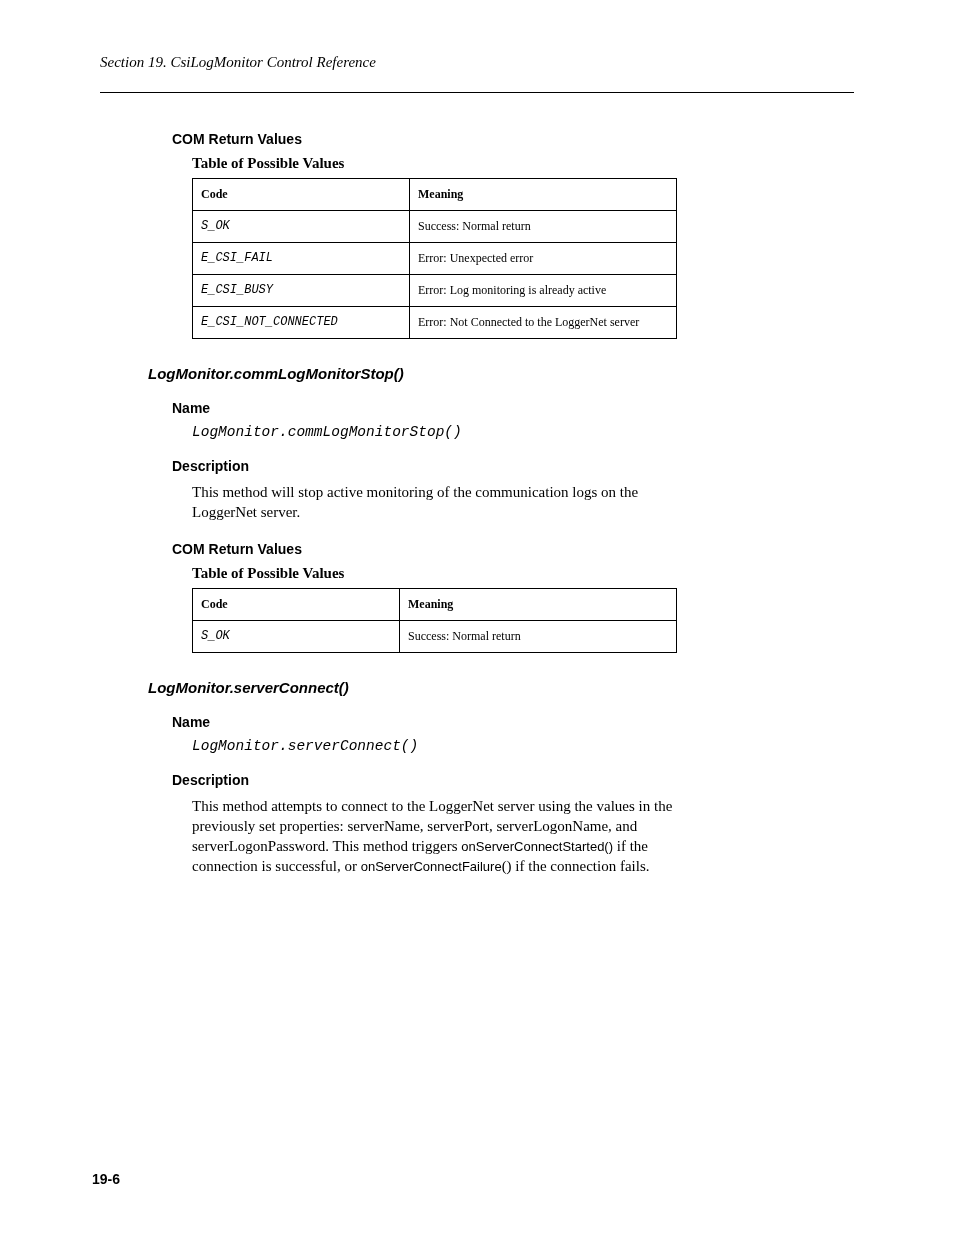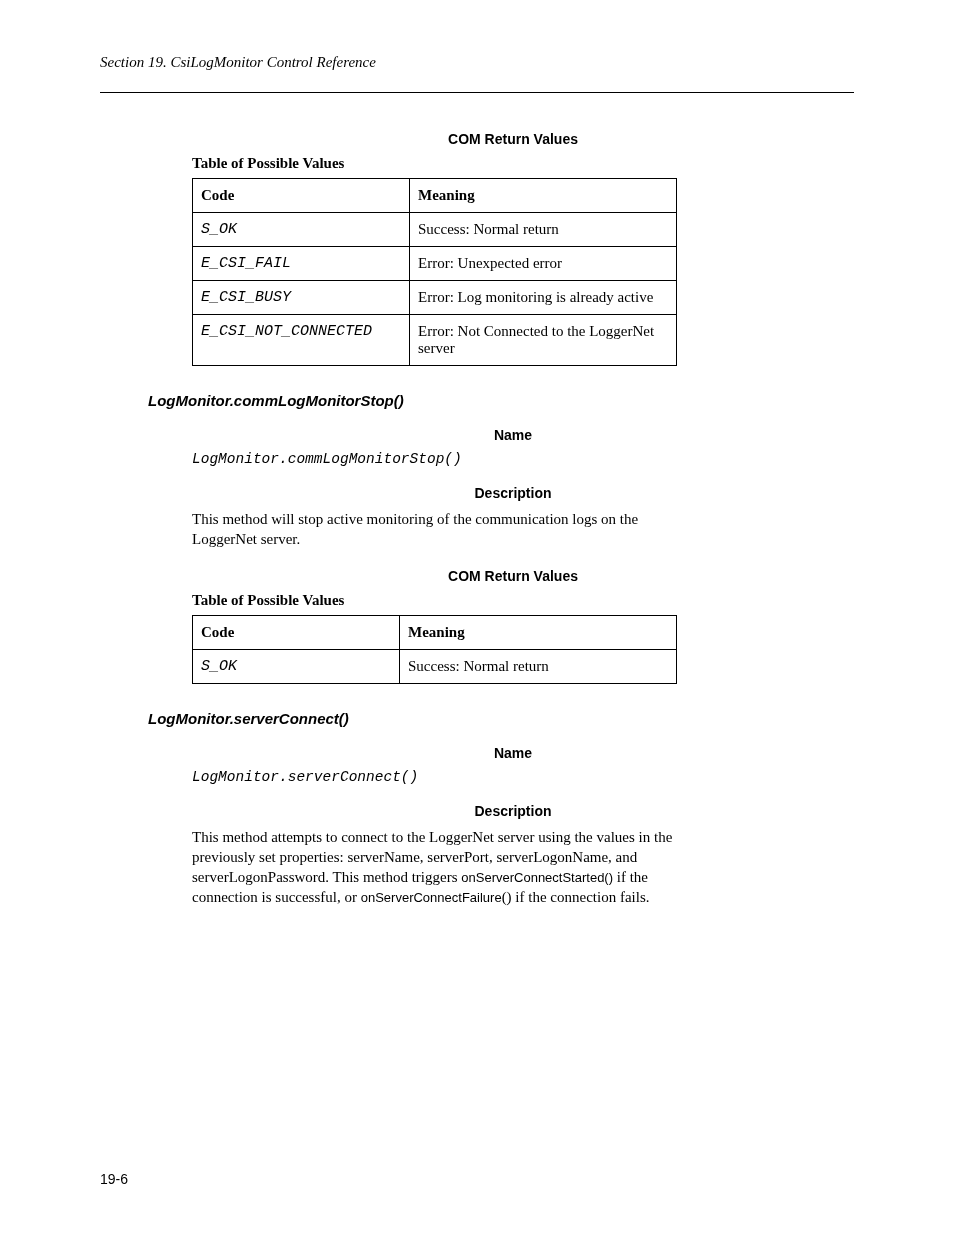--- a/index.html
+++ b/index.html
@@ -23,21 +23,20 @@
     border-bottom: 1px solid #000;
     padding-bottom: 21px;
     margin-bottom: 38px;
   }
   .h-sub {
     font-family: Arial, Helvetica, sans-serif;
     font-weight: bold;
     font-size: 14px;
     margin-top: 18px;
     margin-bottom: 8px;
-    text-align: center;
   }
   .h-method {
     font-family: Arial, Helvetica, sans-serif;
     font-weight: bold;
     font-style: italic;
     font-size: 15px;
     margin-top: 26px;
     margin-bottom: 10px;
   }
   .lvl1 { margin-left: 48px; }
@@ -50,21 +49,21 @@
   }
   table.values {
     border-collapse: collapse;
     width: 485px;
   }
   table.values th, table.values td {
     border: 1px solid #000;
     padding: 8px 8px;
     text-align: left;
     vertical-align: top;
-    font-size: 15px;
+    font-size: 12px;
   }
   table.values th {
     font-family: "Times New Roman", Times, serif;
     font-weight: bold;
   }
   .mono {
     font-family: "Courier New", Courier, monospace;
     font-size: 14.5px;
     font-style: italic;
   }
@@ -72,24 +71,24 @@
     font-family: Liberation Sans, sans-serif;
     font-size: 13px;
   }
   .body-text {
     font-size: 15px;
     line-height: 1.35;
     max-width: 490px;
   }
   .page-num {
     position: absolute;
-    left: 100px;
+    left: 92px;
     bottom: 48px;
     font-family: Arial, Helvetica, sans-serif;
-    font-weight: normal;
+    font-weight: bold;
     font-size: 14px;
     margin-top: 33px;
   }
   .col-code { width: 200px; }
 </style>
 </head>
 <body>
 
 <div class="page">
 

